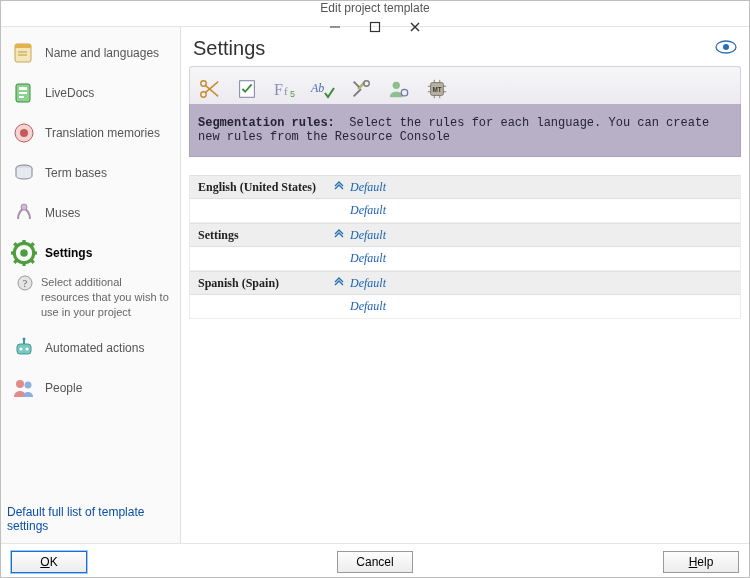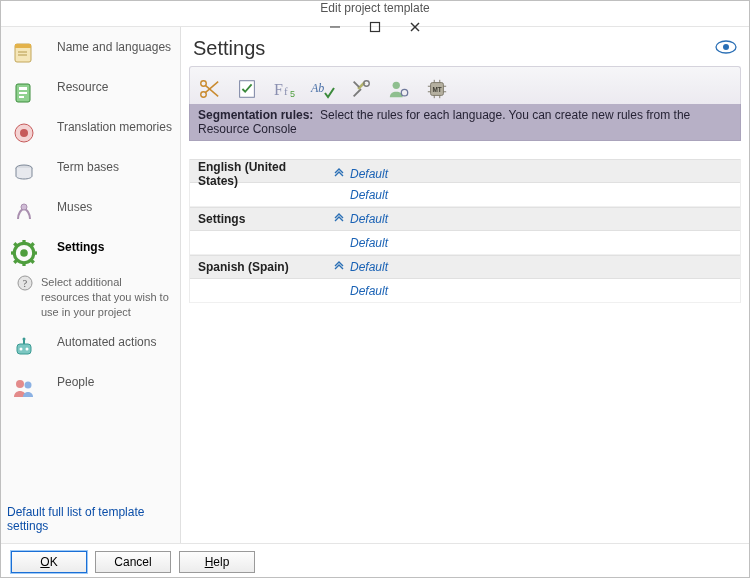--- a/index.html
+++ b/index.html
@@ -47,22 +47,22 @@
     width: 180px;
     background: #fafafa;
     border-right: 1px solid #e0e0e0;
     padding: 6px 0 0 0;
     overflow:hidden;
     display:flex;
     flex-direction:column;
   }
   .nav-item {
     display:flex;
-    align-items:flex-start;
-    gap: 20px;
+    align-items:center;
+    gap: 8px;
     padding: 7px 8px 7px 10px;
     color:#555;
     cursor: pointer;
     font-size: 12px;
   }
   .nav-item .icon {
     width: 26px; height: 26px;
     flex-shrink:0;
     display:flex; align-items:center; justify-content:center;
   }
@@ -117,58 +117,60 @@
   }
   .tool {
     width: 30px; height: 30px;
     display:flex; align-items:center; justify-content:center;
     cursor:pointer;
     border-radius:2px;
   }
   .info-strip {
     background: #b7b0c6;
     color: #262335;
-    padding: 4px 8px;
+    padding: 12px 8px;
     font-size: 12px;
     border: 1px solid #aaa3bb;
     border-top: none;
+    font-family: Liberation Mono, monospace;
   }
   .info-strip b { font-weight: bold; }
 
   
   .lang-table {
     margin-top: 18px;
     border-left:1px solid #ececec;
     border-right:1px solid #ececec;
   }
   .lang-header, .lang-row {
     display:grid;
     grid-template-columns: 130px 22px 1fr;
     align-items:center;
     padding: 0 8px;
     height: 24px;
+    font-family: Liberation Serif, serif;
   }
   .lang-header {
     background: #eeeeee;
     border-top:1px solid #e0e0e0;
     border-bottom:1px solid #e0e0e0;
   }
   .lang-header .lname { font-weight:bold; color:#222; }
   .lang-header .rule, .lang-row .rule {
     color:#1a62b5; font-style:italic; cursor:pointer;
   }
   .lang-row { background:#fff; border-bottom:1px solid #f0f0f0; }
   .chev { display:flex; align-items:center; justify-content:center; }
 
   
   .footer {
     height: 36px;
     display:flex;
     align-items:center;
-    justify-content:flex-start;
+    justify-content:space-between;
     gap: 8px;
     padding: 12px 10px;
     border-top: 1px solid #e5e5e5;
   }
   .btn {
     min-width: 76px;
     height: 22px;
     border: 1px solid #9a9a9a;
     background: linear-gradient(#fdfdfd,#ececec);
     font-size: 12px;
@@ -226,21 +228,21 @@
 
       <div class="nav-item">
         <span class="icon">
           <svg width="24" height="24" viewBox="0 0 24 24">
               <rect x="4" y="3" width="14" height="18" rx="2" fill="#8fd18f" stroke="#3d8c3d"></rect>
               <rect x="7" y="6" width="8" height="3" fill="#fff"></rect>
               <rect x="7" y="11" width="8" height="2" fill="#fff"></rect>
               <rect x="7" y="15" width="5" height="2" fill="#fff"></rect>
             </svg>
         </span>
-        <span class="label">Resource</span>
+        <span class="label">LiveDocs</span>
       </div>
 
       <div class="nav-item">
         <span class="icon">
           <svg width="24" height="24" viewBox="0 0 24 24">
               <circle cx="12" cy="12" r="9" fill="#f4d3d3" stroke="#c65a5a"></circle>
               <circle cx="12" cy="12" r="4" fill="#c65a5a"></circle>
             </svg>
         </span>
         <span class="label">Translation memories</span>

